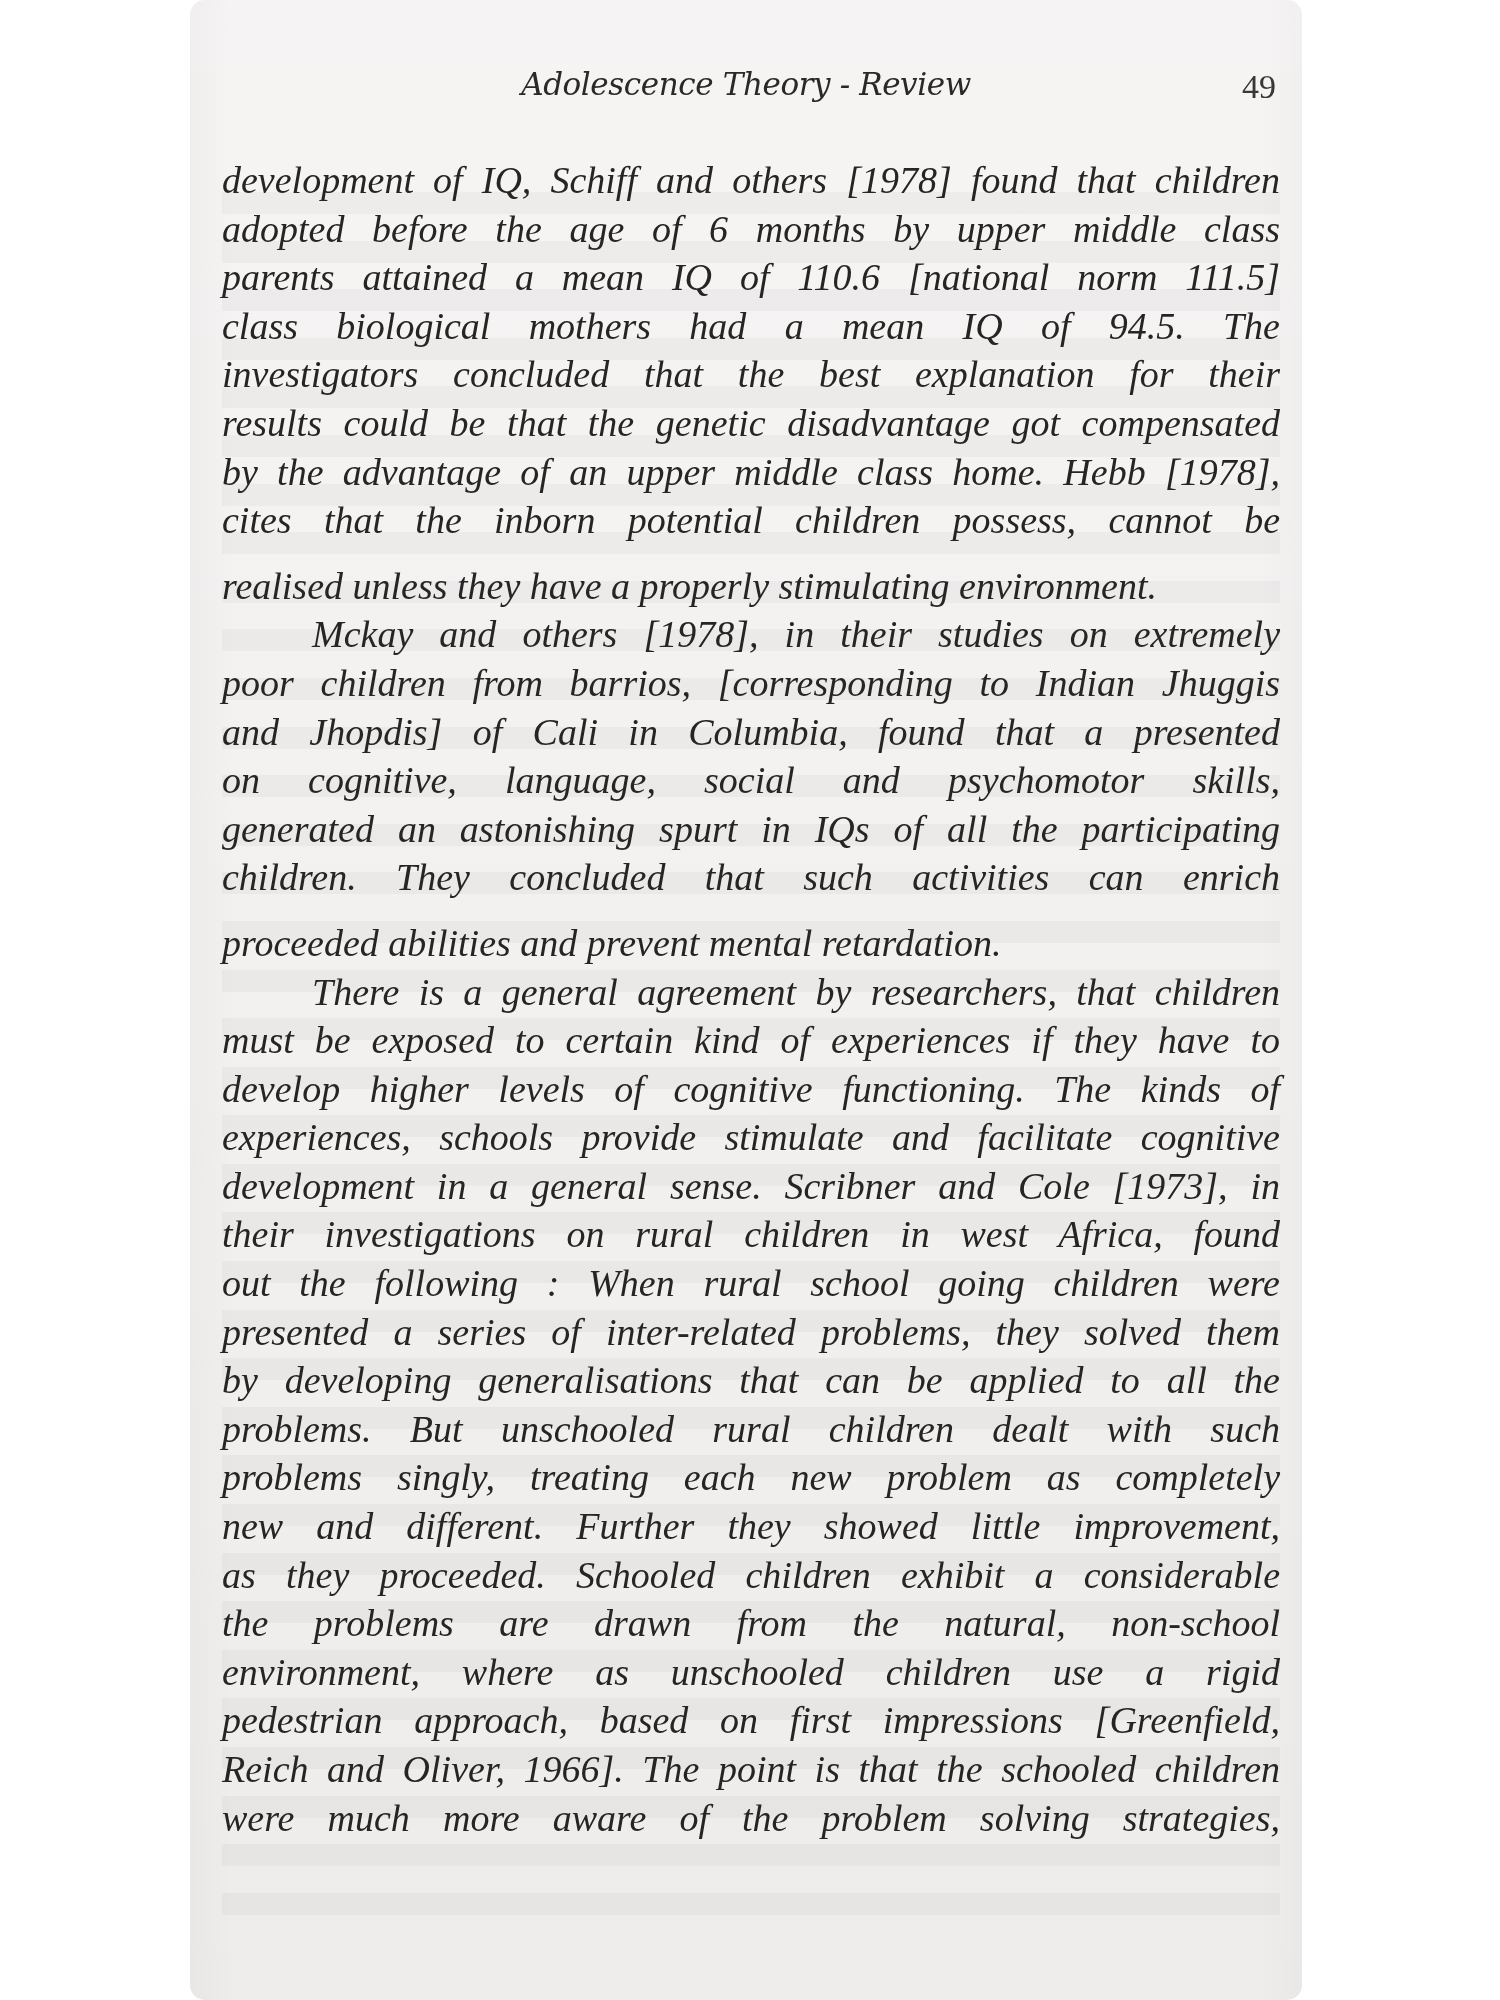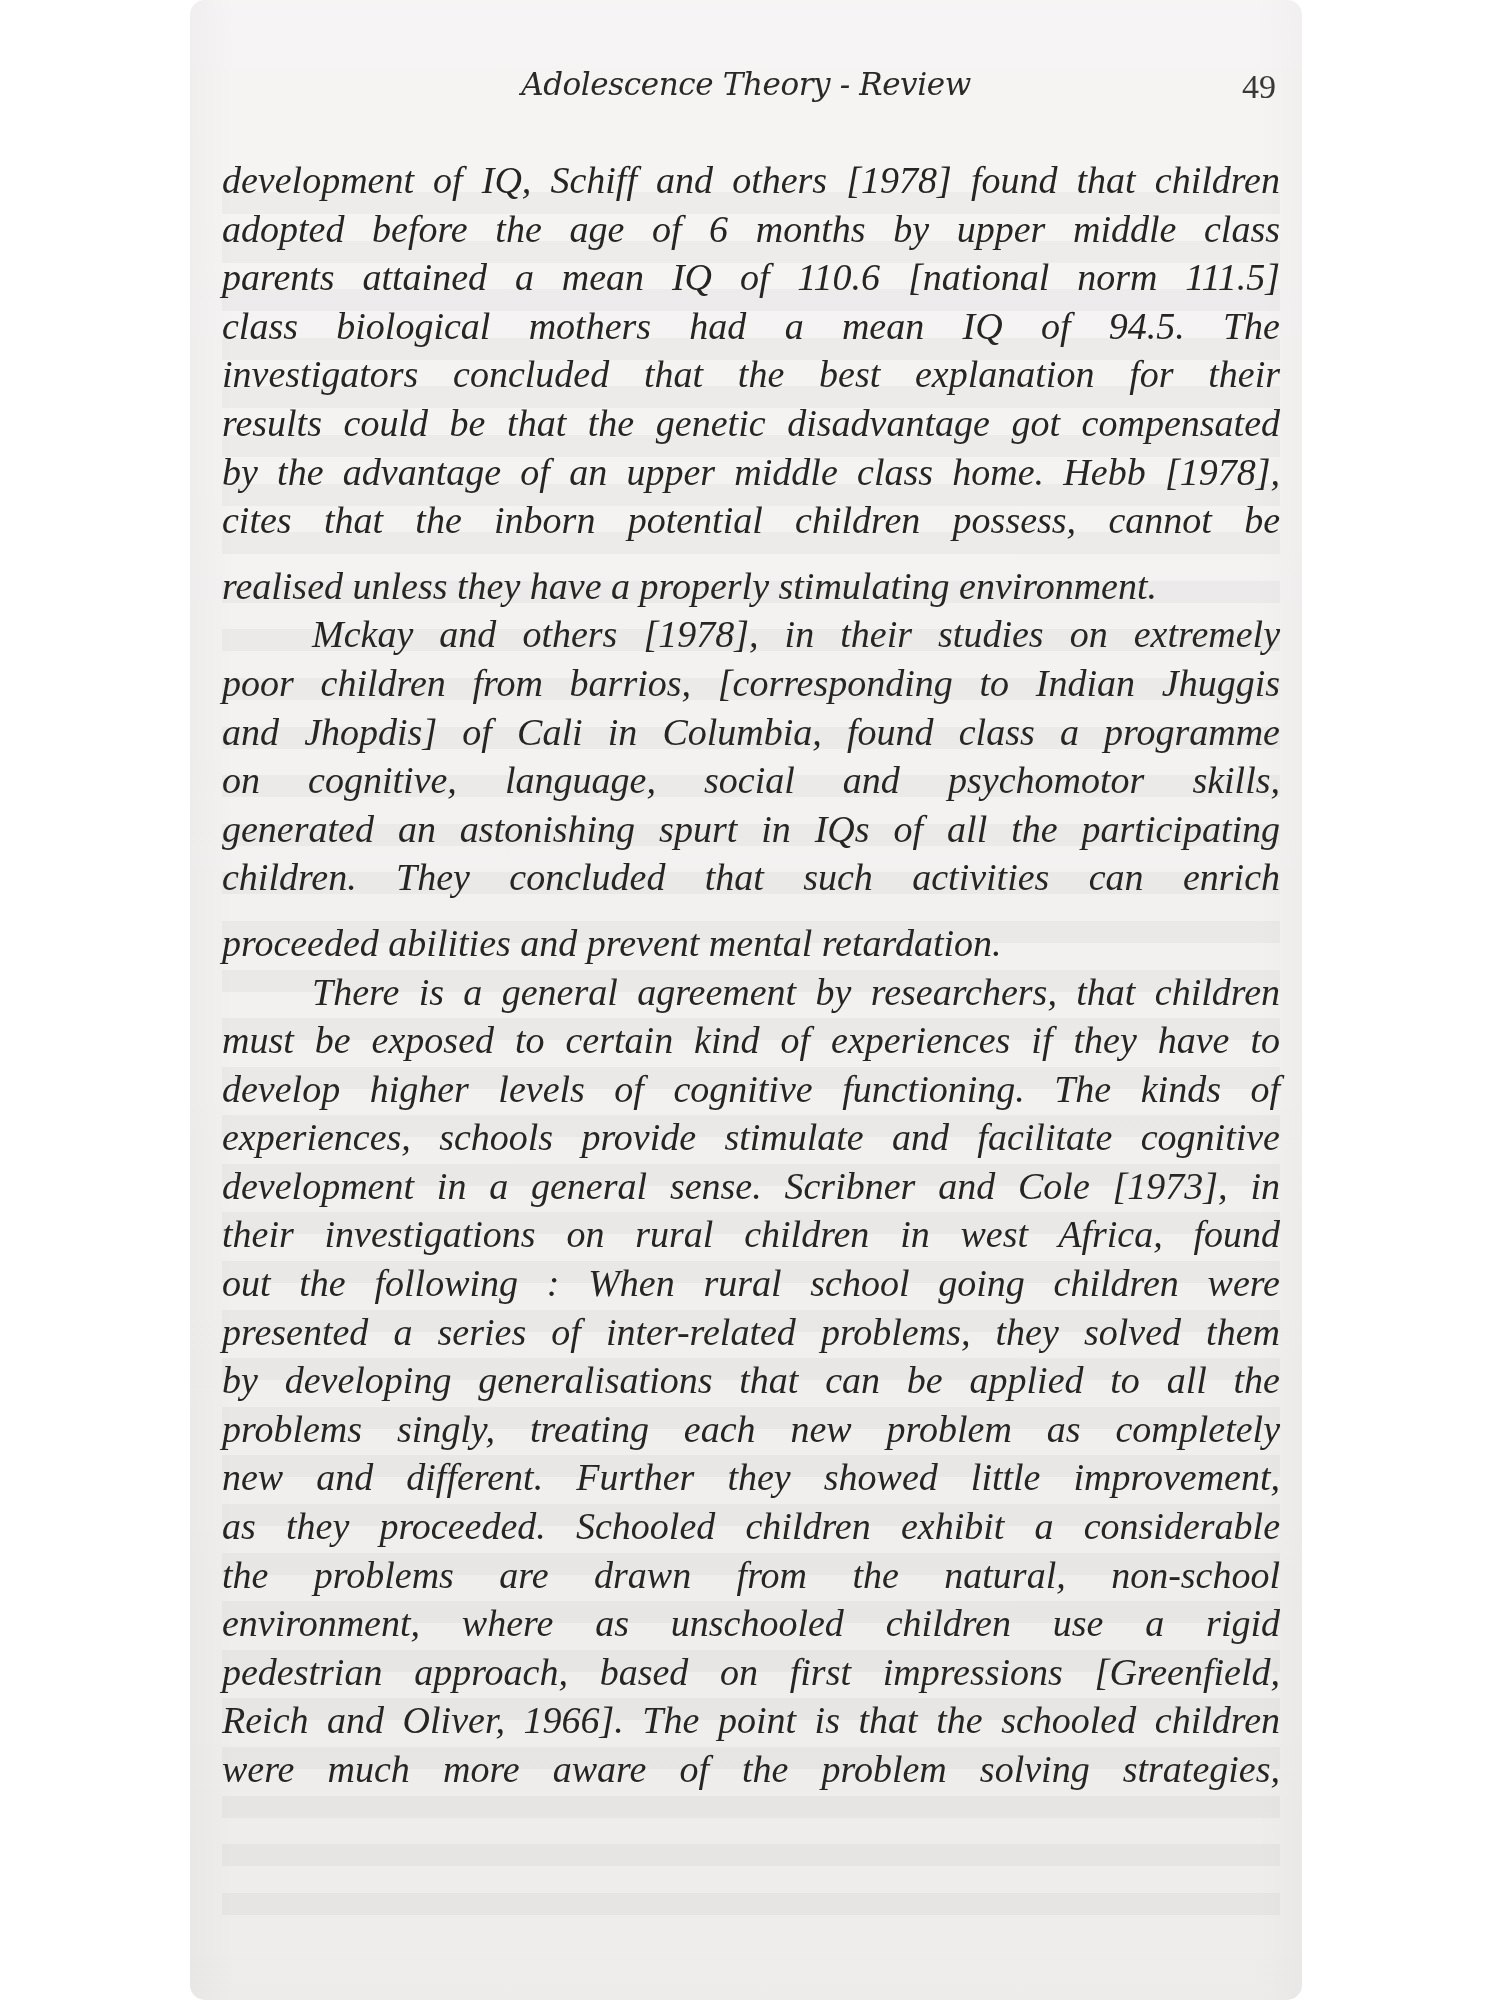--- a/index.html
+++ b/index.html
@@ -157,36 +157,37 @@
         <span class="line">class biological mothers had a mean IQ of 94.5. The</span>
         <span class="line">investigators concluded that the best explanation for their</span>
         <span class="line">results could be that the genetic disadvantage got compensated</span>
         <span class="line">by the advantage of an upper middle class home. Hebb [1978],</span>
         <span class="line">cites that the inborn potential children possess, cannot be</span>
         <span class="line last">realised unless they have a properly stimulating environment.</span>
       </div>
       <div>
         <span class="line indent">Mckay and others [1978], in their studies on extremely</span>
         <span class="line">poor children from barrios, [corresponding to Indian Jhuggis</span>
-        <span class="line">and Jhopdis] of Cali in Columbia, found class a programme</span>
+        <span class="line">and Jhopdis] of Cali in Columbia, found that a presented</span>
         <span class="line">on cognitive, language, social and psychomotor skills,</span>
         <span class="line">generated an astonishing spurt in IQs of all the participating</span>
         <span class="line">children. They concluded that such activities can enrich</span>
         <span class="line last">proceeded abilities and prevent mental retardation.</span>
       </div>
       <div>
         <span class="line indent">There is a general agreement by researchers, that children</span>
         <span class="line">must be exposed to certain kind of experiences if they have to</span>
         <span class="line">develop higher levels of cognitive functioning. The kinds of</span>
         <span class="line">experiences, schools provide stimulate and facilitate cognitive</span>
         <span class="line">development in a general sense. Scribner and Cole [1973], in</span>
         <span class="line">their investigations on rural children in west Africa, found</span>
         <span class="line">out the following : When rural school going children were</span>
         <span class="line">presented a series of inter-related problems, they solved them</span>
         <span class="line">by developing generalisations that can be applied to all the</span>
+        <span class="line">problems. But unschooled rural children dealt with such</span>
         <span class="line">problems singly, treating each new problem as completely</span>
         <span class="line">new and different. Further they showed little improvement,</span>
         <span class="line">as they proceeded. Schooled children exhibit a considerable</span>
         <span class="line">the problems are drawn from the natural, non-school</span>
         <span class="line">environment, where as unschooled children use a rigid</span>
         <span class="line">pedestrian approach, based on first impressions [Greenfield,</span>
         <span class="line">Reich and Oliver, 1966]. The point is that the schooled children</span>
         <span class="line">were much more aware of the problem solving strategies,</span>
       </div>
     </div>

